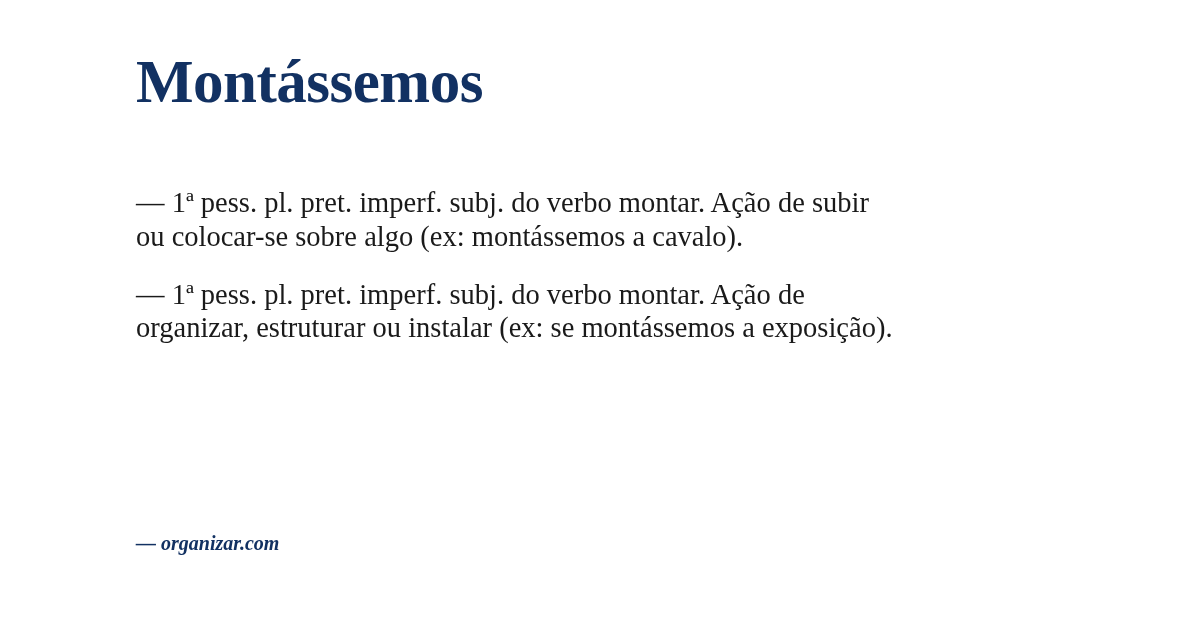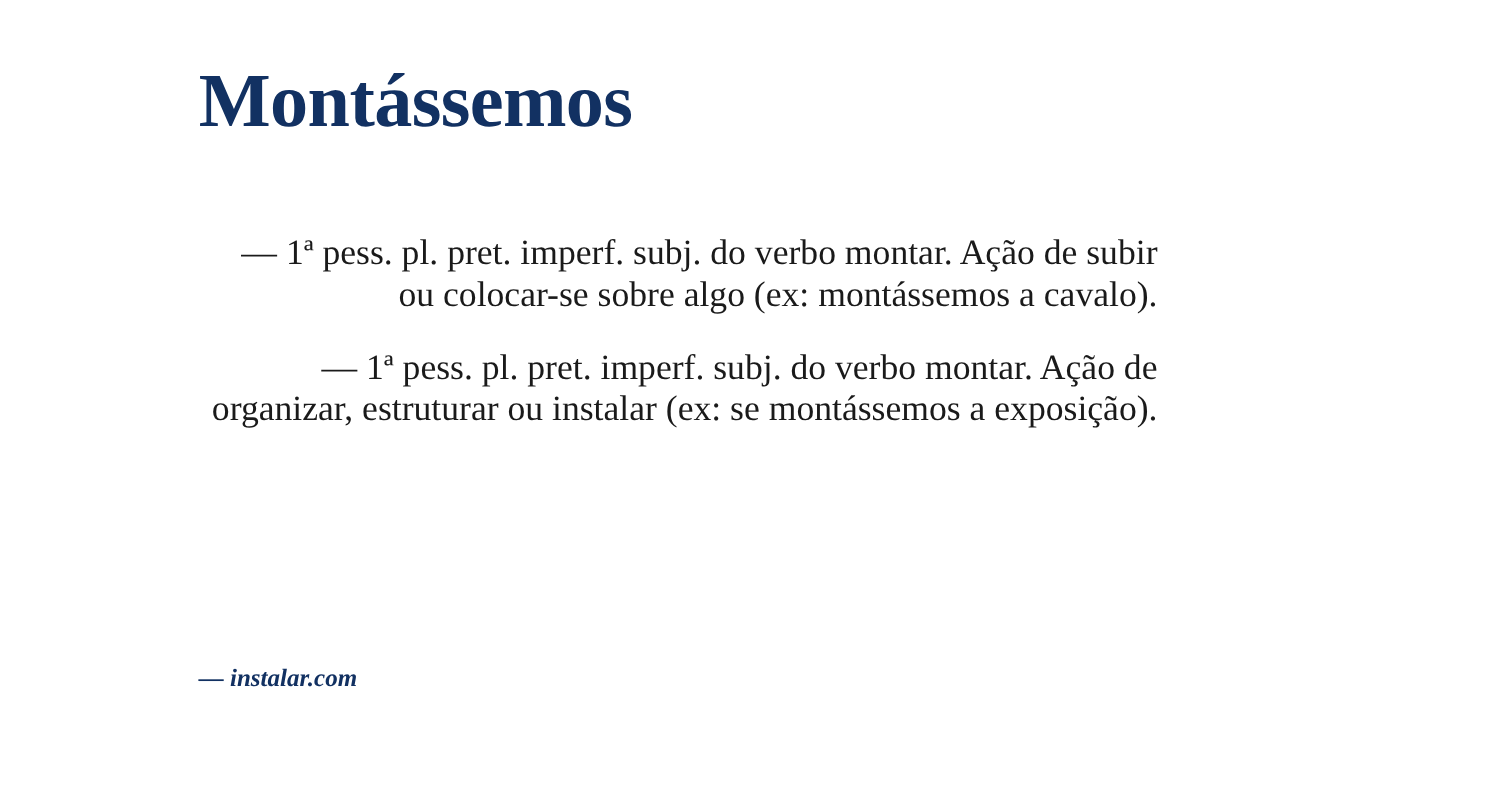--- a/index.html
+++ b/index.html
@@ -12,21 +12,20 @@
     background: #ffffff;
     font-family: "Liberation Serif", "DejaVu Serif", serif;
     overflow: hidden;
   }
   .card {
     box-sizing: border-box;
     width: 1000px;
     height: 628px;
     padding: 48px 97px 0 136px;
     position: relative;
-    margin-left: 23px;
   }
   .title {
     font-family: "Liberation Serif", "DejaVu Serif", serif;
     font-size: 61px;
     font-weight: bold;
     color: #123162;
     line-height: 1.12;
     margin: 0;
     letter-spacing: -0.5px;
   }
@@ -34,21 +33,20 @@
     font-family: "Liberation Serif", "DejaVu Serif", serif;
     font-size: 25px;
     font-weight: bold;
     font-style: italic;
     color: #123162;
     margin: 8px 0 0 0;
     line-height: 1.2;
   }
   .definitions {
     margin-top: 70px;
-    text-align: right;
   }
   .definition {
     font-family: "Liberation Serif", "DejaVu Serif", serif;
     font-size: 28.5px;
     color: #1a1a1a;
     line-height: 1.18;
     margin: 0 0 24px 0;
     max-width: 930px;
   }
   .definition:last-child {
@@ -71,15 +69,15 @@
 <div class="card">
 
   <h1 class="title">Montássemos</h1>
 
 
   <div class="definitions">
     <p class="definition">— 1ª pess. pl. pret. imperf. subj. do verbo montar. Ação de subir ou colocar-se sobre algo (ex: montássemos a cavalo).</p>
     <p class="definition">— 1ª pess. pl. pret. imperf. subj. do verbo montar. Ação de organizar, estruturar ou instalar (ex: se montássemos a exposição).</p>
   </div>
 
-  <div class="source">— instalar.com</div>
+  <div class="source">— organizar.com</div>
 
 </div>
 
 </body></html>

